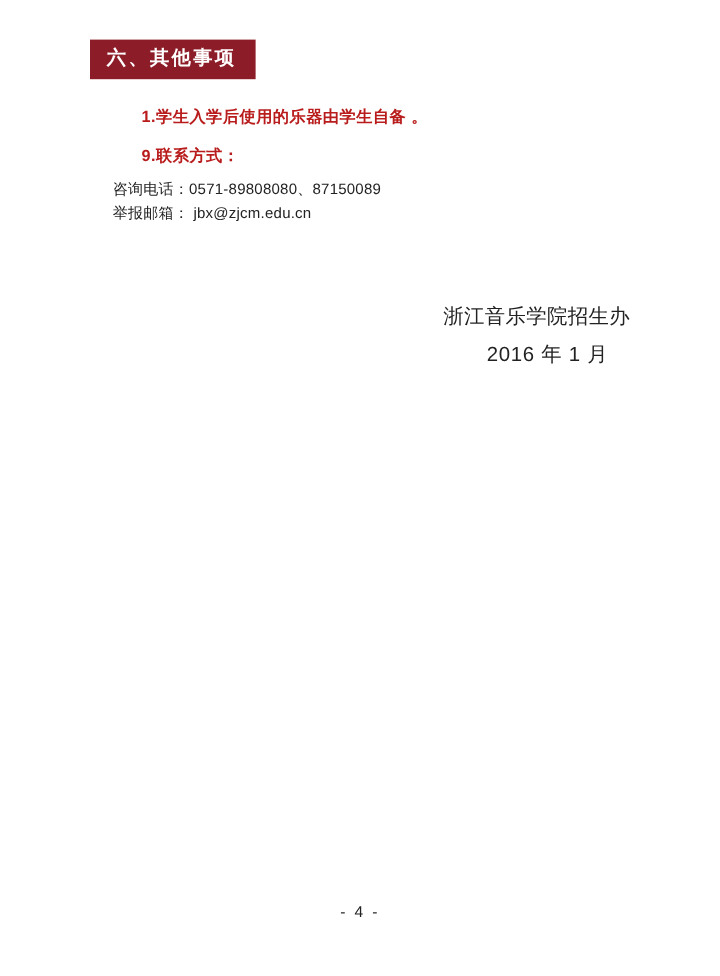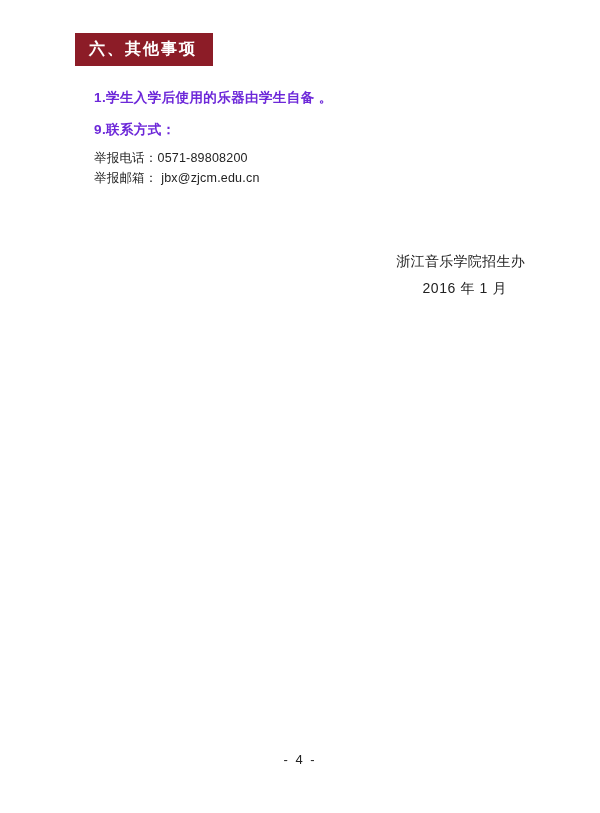--- a/index.html
+++ b/index.html
@@ -38,45 +38,46 @@
   }
 
   
   .content {
     position: absolute;
     left: 94px;
     top: 88px;
     width: 430px;
   }
   .item-red {
-    color: #6d28d9;
+    color: #b91c1c;
     font-size: 13.5px;
     font-weight: bold;
     line-height: 1.5;
     margin-bottom: 12px;
     letter-spacing: 0.4px;
+    margin-left: 24px;
   }
   .item-red.second {
     margin-bottom: 7px;
   }
   .contact-line {
     color: #222222;
     font-size: 12.5px;
     line-height: 1.65;
     letter-spacing: 0.2px;
     white-space: nowrap;
   }
 
   
   .signature {
     position: absolute;
     right: 75px;
     top: 248px;
     text-align: right;
-    font-size: 14px;
+    font-size: 17px;
     color: #222222;
     line-height: 1.9;
   }
   .signature .line1 {
     letter-spacing: 0.3px;
   }
   .signature .line2 {
     letter-spacing: 0.6px;
     padding-right: 18px;
   }
@@ -99,22 +100,22 @@
 <div class="page">
 
   <div class="section-banner">六、其他事项</div>
 
   <div class="content">
 
     <div class="item-red">1.学生入学后使用的乐器由学生自备 。</div>
 
     <div class="item-red second">9.联系方式：</div>
 
+    <div class="contact-line">咨询电话：0571-89808080、87150089</div>
 
-    <div class="contact-line">举报电话：0571-89808200</div>
 
     <div class="contact-line">举报邮箱： jbx@zjcm.edu.cn</div>
 
   </div>
 
   <div class="signature">
     <div class="line1">浙江音乐学院招生办</div>
     <div class="line2">2016 年 1 月</div>
   </div>
 

